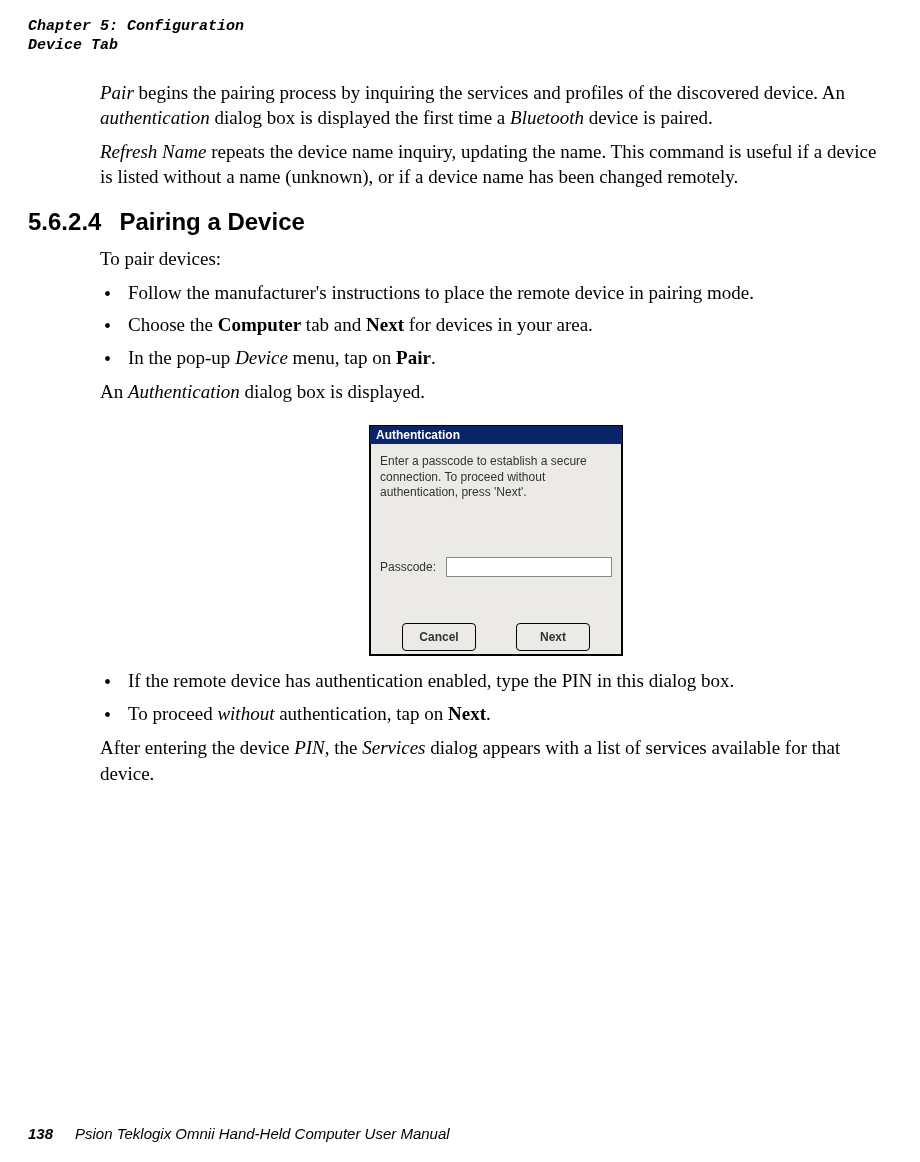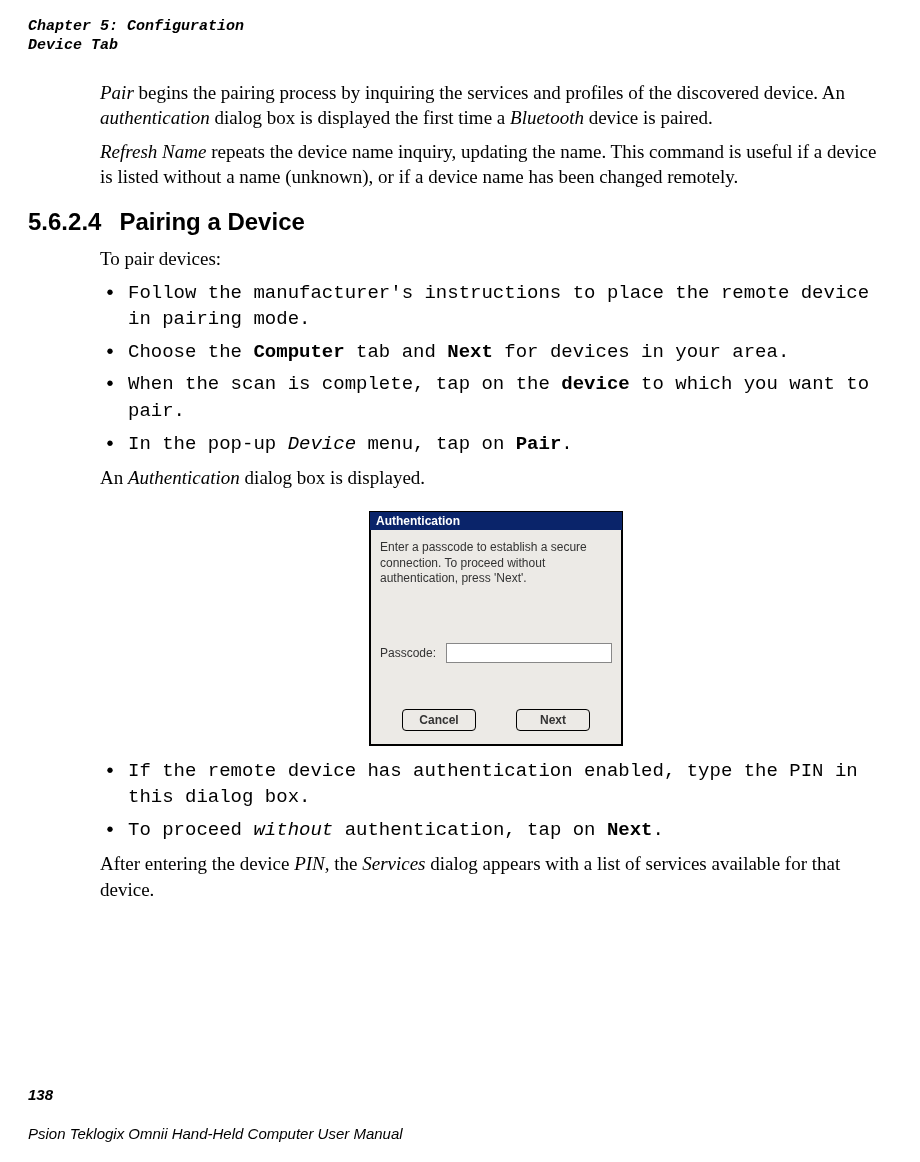--- a/index.html
+++ b/index.html
@@ -41,21 +41,20 @@
     font-size: 24px;
     margin-top: 18px;
     margin-bottom: 10px;
     display: flex;
     gap: 18px;
   }
   .bullet-list {
     list-style: none;
     padding: 0;
     margin: 0 0 8px 0;
-    font-family: Liberation Mono, monospace;
   }
   .bullet-list li {
     position: relative;
     padding-left: 28px;
     margin: 0 0 6px 0;
     line-height: 1.4;
   }
   .bullet-list li::before {
     content: "•";
     position: absolute;
@@ -79,21 +78,21 @@
     box-shadow: 0 0 0 1px #000 inset;
   }
   .dialog-title {
     background: #0a246a;
     color: #fff;
     font-weight: bold;
     font-size: 12px;
     padding: 2px 6px;
   }
   .dialog-body {
-    padding: 10px 10px 14px 10px;
+    padding: 10px 10px 4px 10px;
   }
   .dialog-desc {
     line-height: 1.3;
     margin-bottom: 56px;
   }
   .passcode-row {
     display: flex;
     align-items: center;
     gap: 10px;
     margin-bottom: 46px;
@@ -108,21 +107,21 @@
     font-size: 12px;
     padding: 0 4px;
   }
   .dialog-btnrow {
     display: flex;
     justify-content: center;
     gap: 40px;
   }
   .dialog-btn {
     width: 74px;
-    height: 22px;
+    height: 28px;
     background: #eceae6;
     border: 1px solid #000;
     border-radius: 4px;
     font-family: Tahoma, Verdana, sans-serif;
     font-size: 12px;
     font-weight: bold;
     color: #333;
     cursor: pointer;
     line-height: 18px;
     padding: 0;
@@ -130,21 +129,20 @@
   .footer {
     position: absolute;
     bottom: 20px;
     left: 28px;
     font-family: "Trebuchet MS", Verdana, sans-serif;
     font-style: italic;
     font-size: 15px;
     display: flex;
     align-items: baseline;
     gap: 22px;
-    flex-direction: column;
   }
   .footer-page {
     font-weight: bold;
   }
 </style>
 </head>
 <body>
 
 <div class="page">
 
@@ -167,23 +165,20 @@
     <span>Pairing a Device</span>
   </div>
 
   <div class="body-indent">
     <p class="para">To pair devices:</p>
 
     <ul class="bullet-list">
       <li><span>Follow the manufacturer's instructions to place the remote device in pairing mode.</span></li>
       <li>
         <span>Choose the </span><span class="bold">Computer</span><span> tab and </span><span class="bold">Next</span><span> for devices in your area.</span>
-      </li>
-      <li>
-        <span>When the scan is complete, tap on the </span><span class="bold">device</span><span> to which you want to pair.</span>
       </li>
       <li>
         <span>In the pop-up </span><span class="italic">Device</span><span> menu, tap on </span><span class="bold">Pair</span><span>.</span>
       </li>
     </ul>
 
     <p class="para">
       <span>An </span><span class="italic">Authentication</span><span> dialog box is displayed.</span>
     </p>
 

